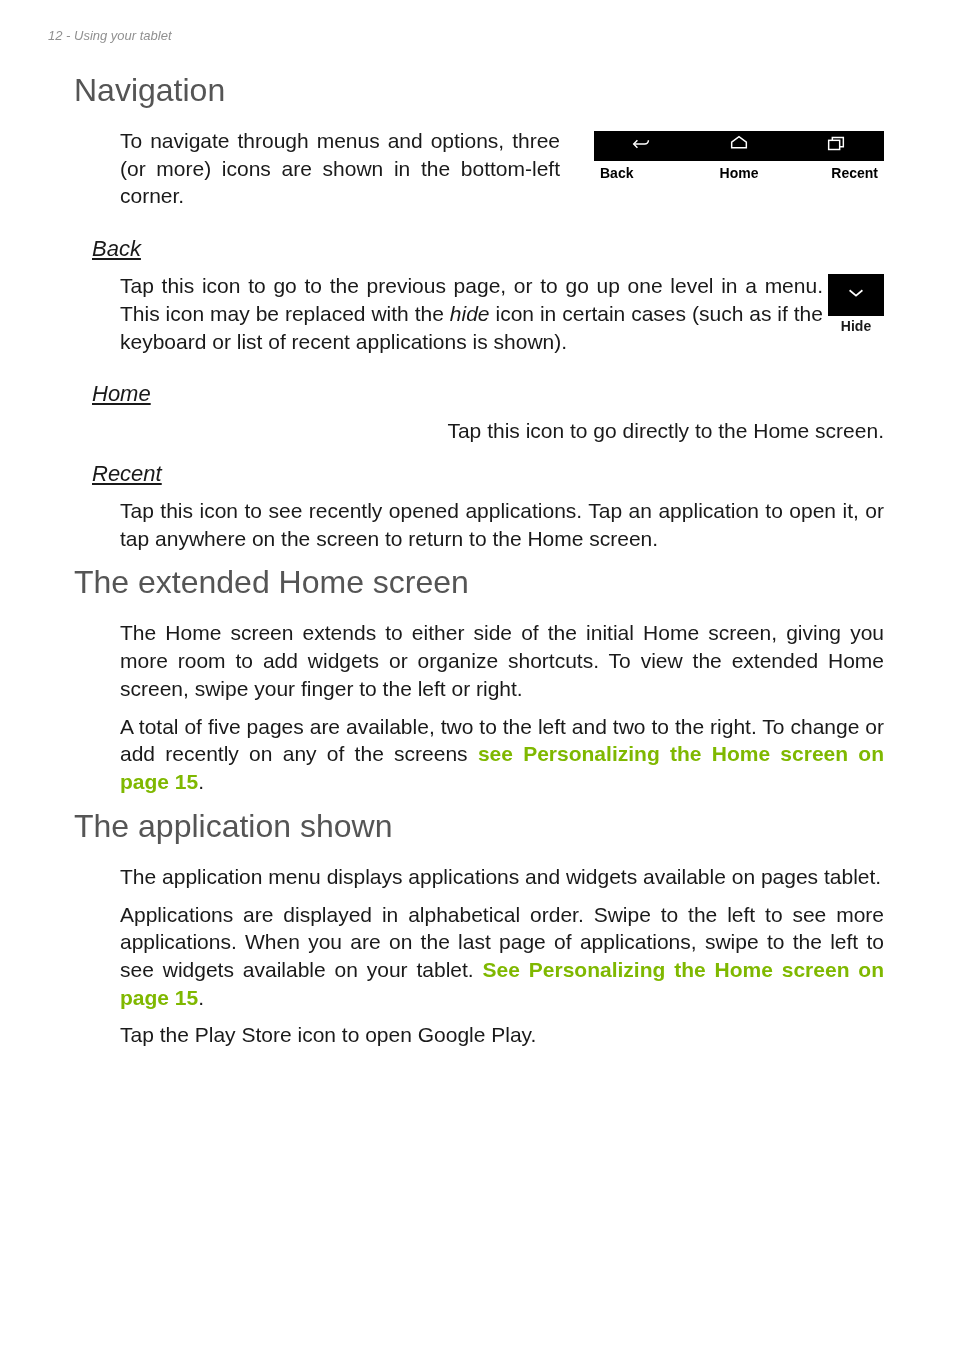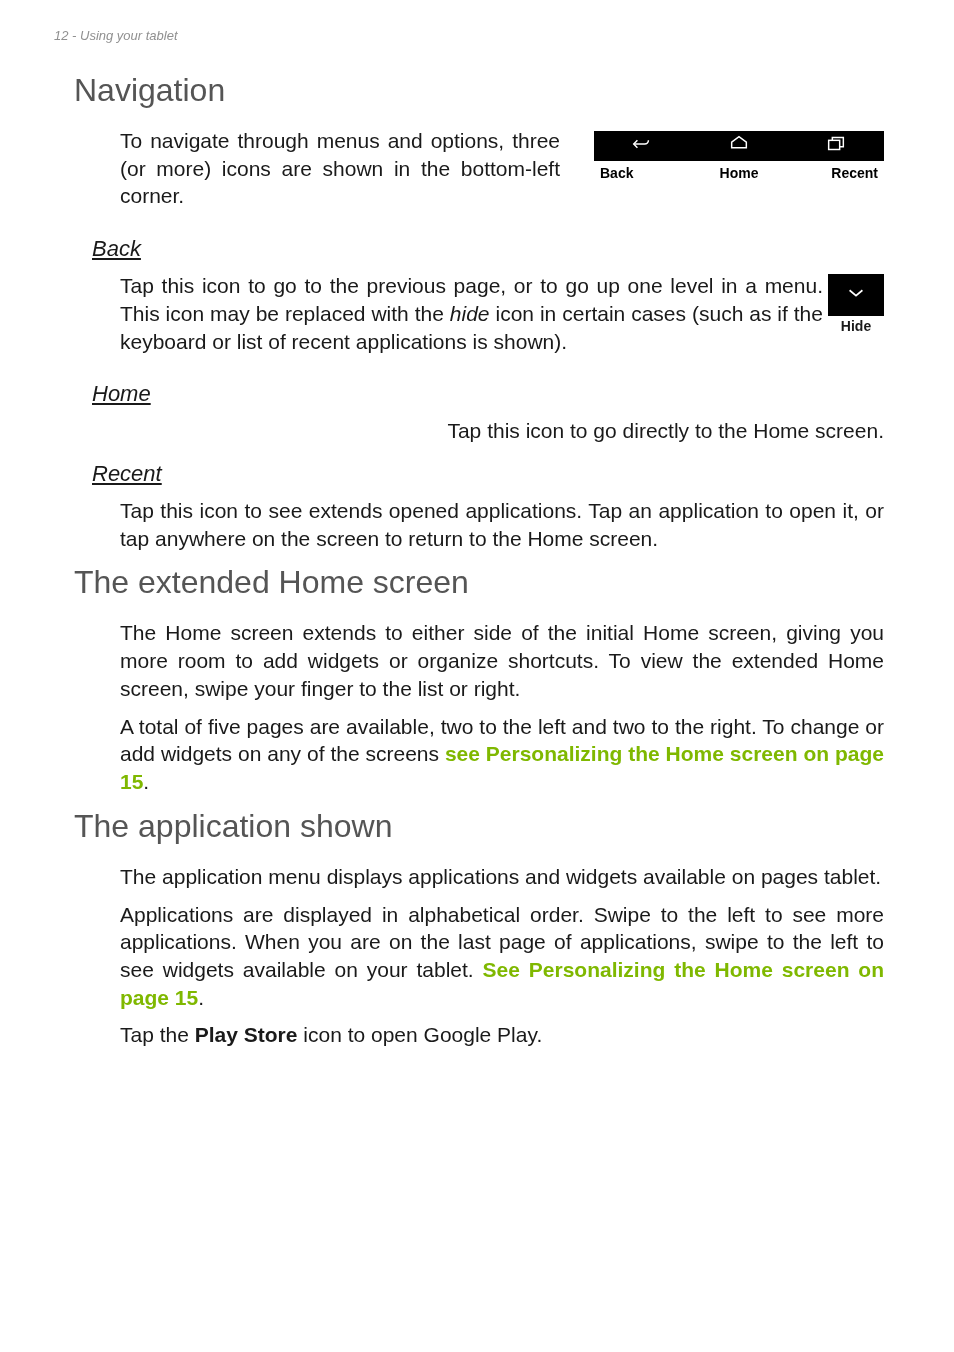--- a/index.html
+++ b/index.html
@@ -11,21 +11,21 @@
     background: #ffffff;
     font-family: Arial, Helvetica, sans-serif;
     color: #1a1a1a;
     position: relative;
   }
 
   
   .page-header {
     position: absolute;
     top: 28px;
-    left: 54px;
+    left: 48px;
     font-size: 13px;
     font-style: italic;
     color: #909090;
   }
 
   
   .content {
     position: absolute;
     top: 60px;
     left: 74px;
@@ -58,21 +58,21 @@
     text-decoration: underline;
     margin: 16px 0 10px 18px;
     color: #1a1a1a;
     text-align: left;
   }
 
   .green-link {
     color: #7fb800;
     font-weight: bold;
   }
-  .bold { font-weight: bold; }
+  .bold { font-weight: normal; }
 
   
   .intro-row {
     display: flex;
     align-items: flex-start;
     gap: 34px;
   }
   .intro-text { flex: 1; }
 
   .navbar-fig {
@@ -185,29 +185,29 @@
     </div>
   </div>
 
   <div class="subheading">Home</div>
   <div class="body-indent">
     <p class="body-para" style="text-align:right;">Tap this icon to go directly to the Home screen.</p>
   </div>
 
   <div class="subheading">Recent</div>
   <div class="body-indent">
-    <p class="body-para">Tap this icon to see extends opened applications. Tap an application to open it, or tap anywhere on the screen to return to the Home screen.</p>
+    <p class="body-para">Tap this icon to see recently opened applications. Tap an application to open it, or tap anywhere on the screen to return to the Home screen.</p>
   </div>
 
   <h2 class="section-title">The extended Home screen</h2>
 
   <div class="body-indent">
-    <p class="body-para">The Home screen extends to either side of the initial Home screen, giving you more room to add widgets or organize shortcuts. To view the extended Home screen, swipe your finger to the list or right.</p>
-
-    <p class="body-para"><span>A total of five pages are available, two to the left and two to the right. To change or add widgets on any of the screens </span><span class="green-link">see Personalizing the Home screen on page 15</span><span>.</span></p>
+    <p class="body-para">The Home screen extends to either side of the initial Home screen, giving you more room to add widgets or organize shortcuts. To view the extended Home screen, swipe your finger to the left or right.</p>
+
+    <p class="body-para"><span>A total of five pages are available, two to the left and two to the right. To change or add recently on any of the screens </span><span class="green-link">see Personalizing the Home screen on page 15</span><span>.</span></p>
   </div>
 
   <h2 class="section-title">The application shown</h2>
 
   <div class="body-indent">
     <p class="body-para">The application menu displays applications and widgets available on pages tablet.</p>
 
     <p class="body-para"><span>Applications are displayed in alphabetical order. Swipe to the left to see more applications. When you are on the last page of applications, swipe to the left to see widgets available on your tablet. </span><span class="green-link">See Personalizing the Home screen on page 15</span><span>.</span></p>
 
     <p class="body-para" style="text-align:left;"><span>Tap the </span><span class="bold">Play Store</span><span> icon to open Google Play.</span></p>

